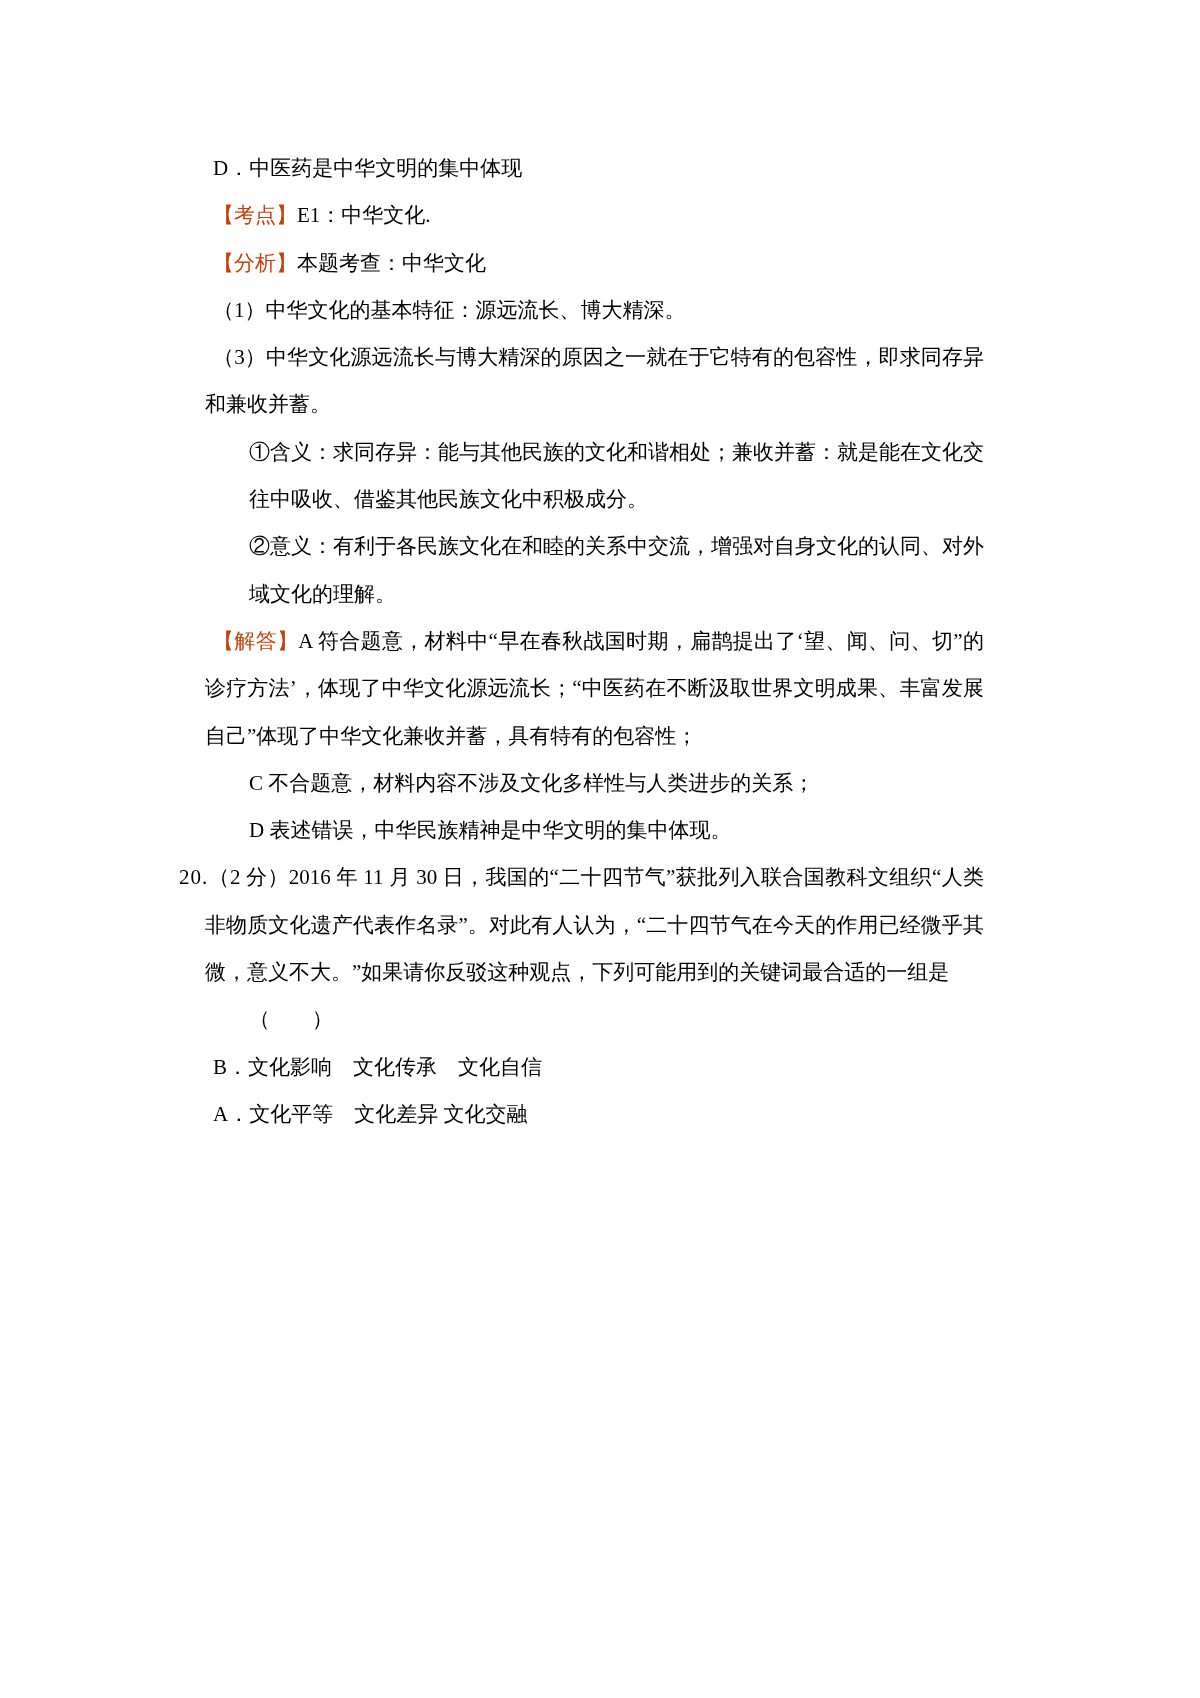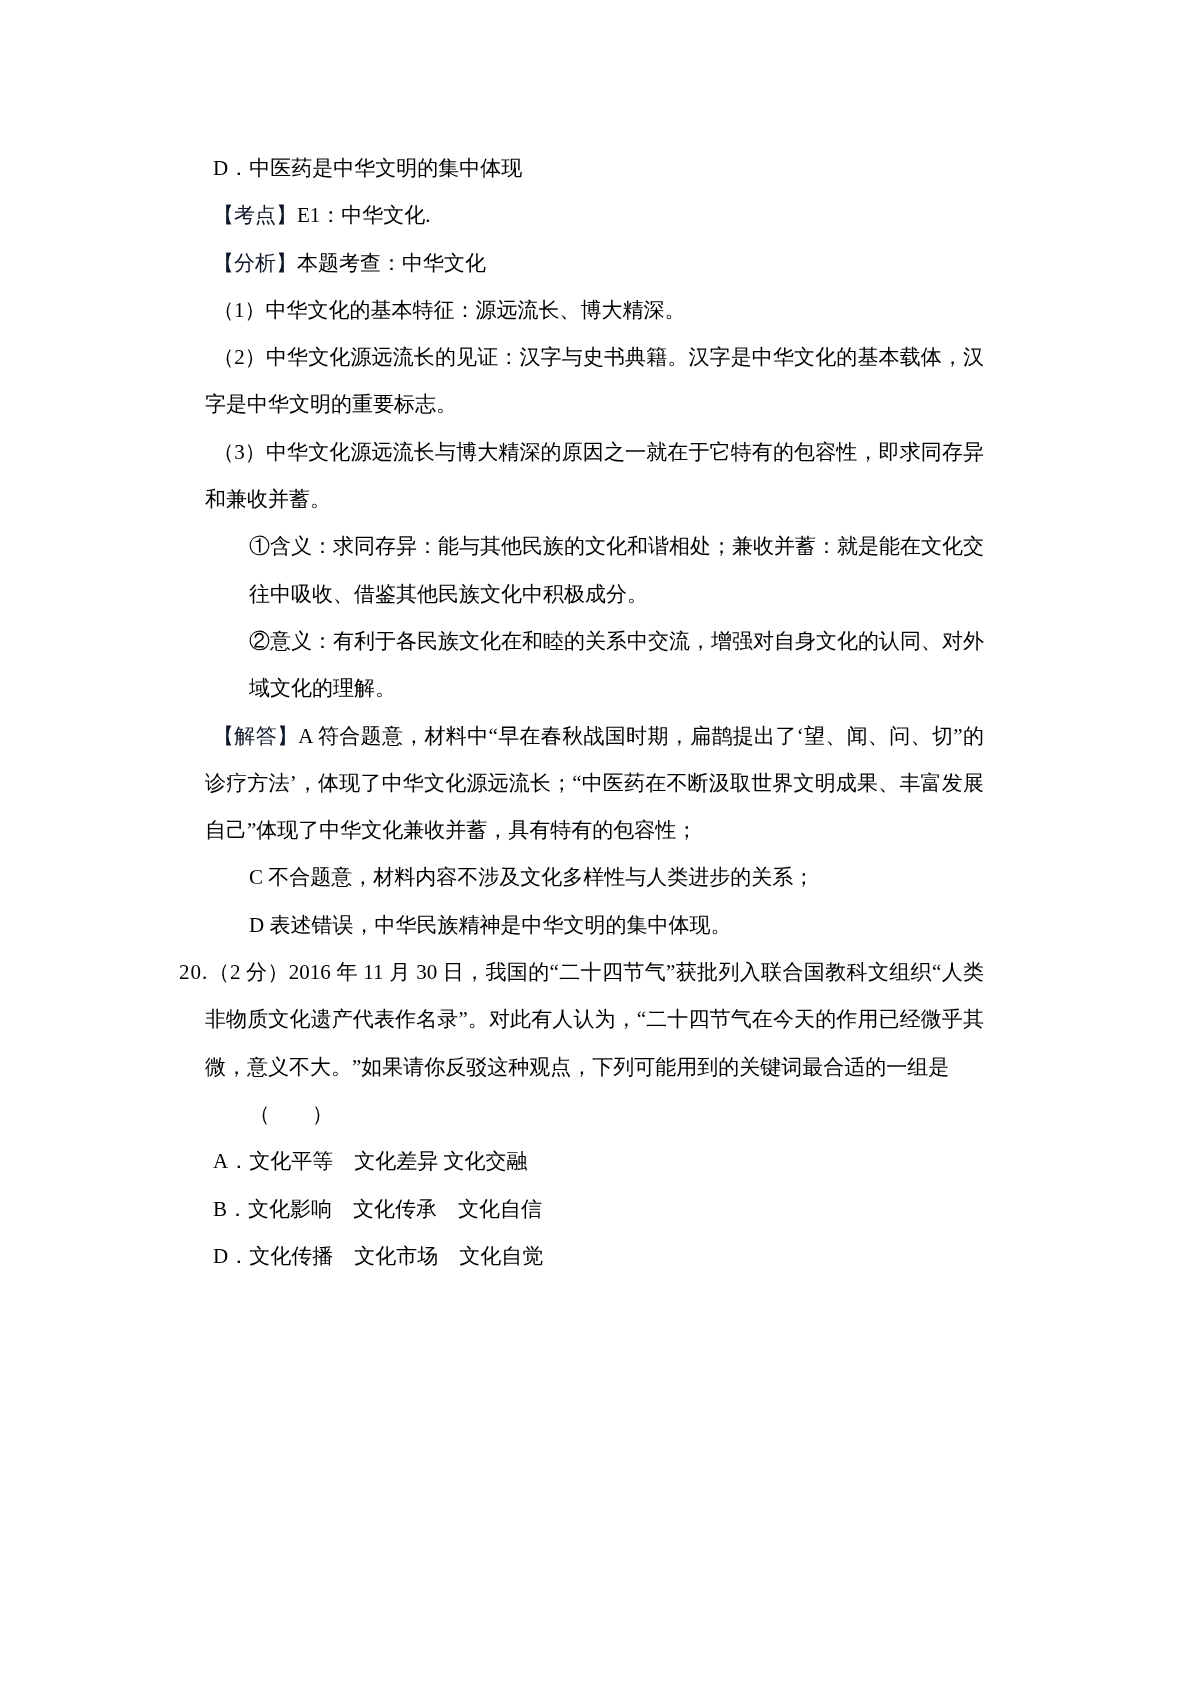--- a/index.html
+++ b/index.html
@@ -25,36 +25,34 @@
   }
   .page p {
     margin: 0;
     padding: 0;
   }
   p.label   { text-indent: 8px; }
   p.indent  { text-indent: 8px; }
   p.option  { text-indent: 8px; }
   p.flush   { text-indent: 0; margin-left: 44px; }
   p.question{ text-indent: -26px; }
-  .blue { color: #0f172a; }
+  .blue { color: #c2410c; }
   .qnum { letter-spacing: 1px; }
 </style>
 </head>
 <body>
 
 <div class="page" id="doc">
     <p class="option">D．中医药是中华文明的集中体现</p>
     <p class="label"><span class="blue">【考点】</span><span>E1：中华文化.</span></p>
     <p class="label"><span class="blue">【分析】</span><span>本题考查：中华文化</span></p>
     <p class="indent">（1）中华文化的基本特征：源远流长、博大精深。</p>
-    <p class="indent">（2）中华文化源远流长的见证：汉字与史书典籍。汉字是中华文化的基本载体，汉字是中华文明的重要标志。</p>
     <p class="indent">（3）中华文化源远流长与博大精深的原因之一就在于它特有的包容性，即求同存异和兼收并蓄。</p>
     <p class="flush">①含义：求同存异：能与其他民族的文化和谐相处；兼收并蓄：就是能在文化交往中吸收、借鉴其他民族文化中积极成分。</p>
     <p class="flush">②意义：有利于各民族文化在和睦的关系中交流，增强对自身文化的认同、对外域文化的理解。</p>
     <p class="label"><span class="blue">【解答】</span><span>A 符合题意，材料中“早在春秋战国时期，扁鹊提出了‘望、闻、问、切”的诊疗方法’，体现了中华文化源远流长；“中医药在不断汲取世界文明成果、丰富发展自己”体现了中华文化兼收并蓄，具有特有的包容性；</span></p>
     <p class="flush">C 不合题意，材料内容不涉及文化多样性与人类进步的关系；</p>
     <p class="flush">D 表述错误，中华民族精神是中华文明的集中体现。</p>
     <p class="question"><span class="qnum">20.</span><span>（2 分）2016 年 11 月 30 日，我国的“二十四节气”获批列入联合国教科文组织“人类非物质文化遗产代表作名录”。对此有人认为，“二十四节气在今天的作用已经微乎其微，意义不大。”如果请你反驳这种观点，下列可能用到的关键词最合适的一组是</span></p>
     <p class="flush">（　　）</p>
+    <p class="option">B．文化影响　文化传承　文化自信</p>
     <p class="option">A．文化平等　文化差异 文化交融</p>
-    <p class="option">B．文化影响　文化传承　文化自信</p>
-    <p class="option">D．文化传播　文化市场　文化自觉</p>
   </div>
 
 </body></html>

